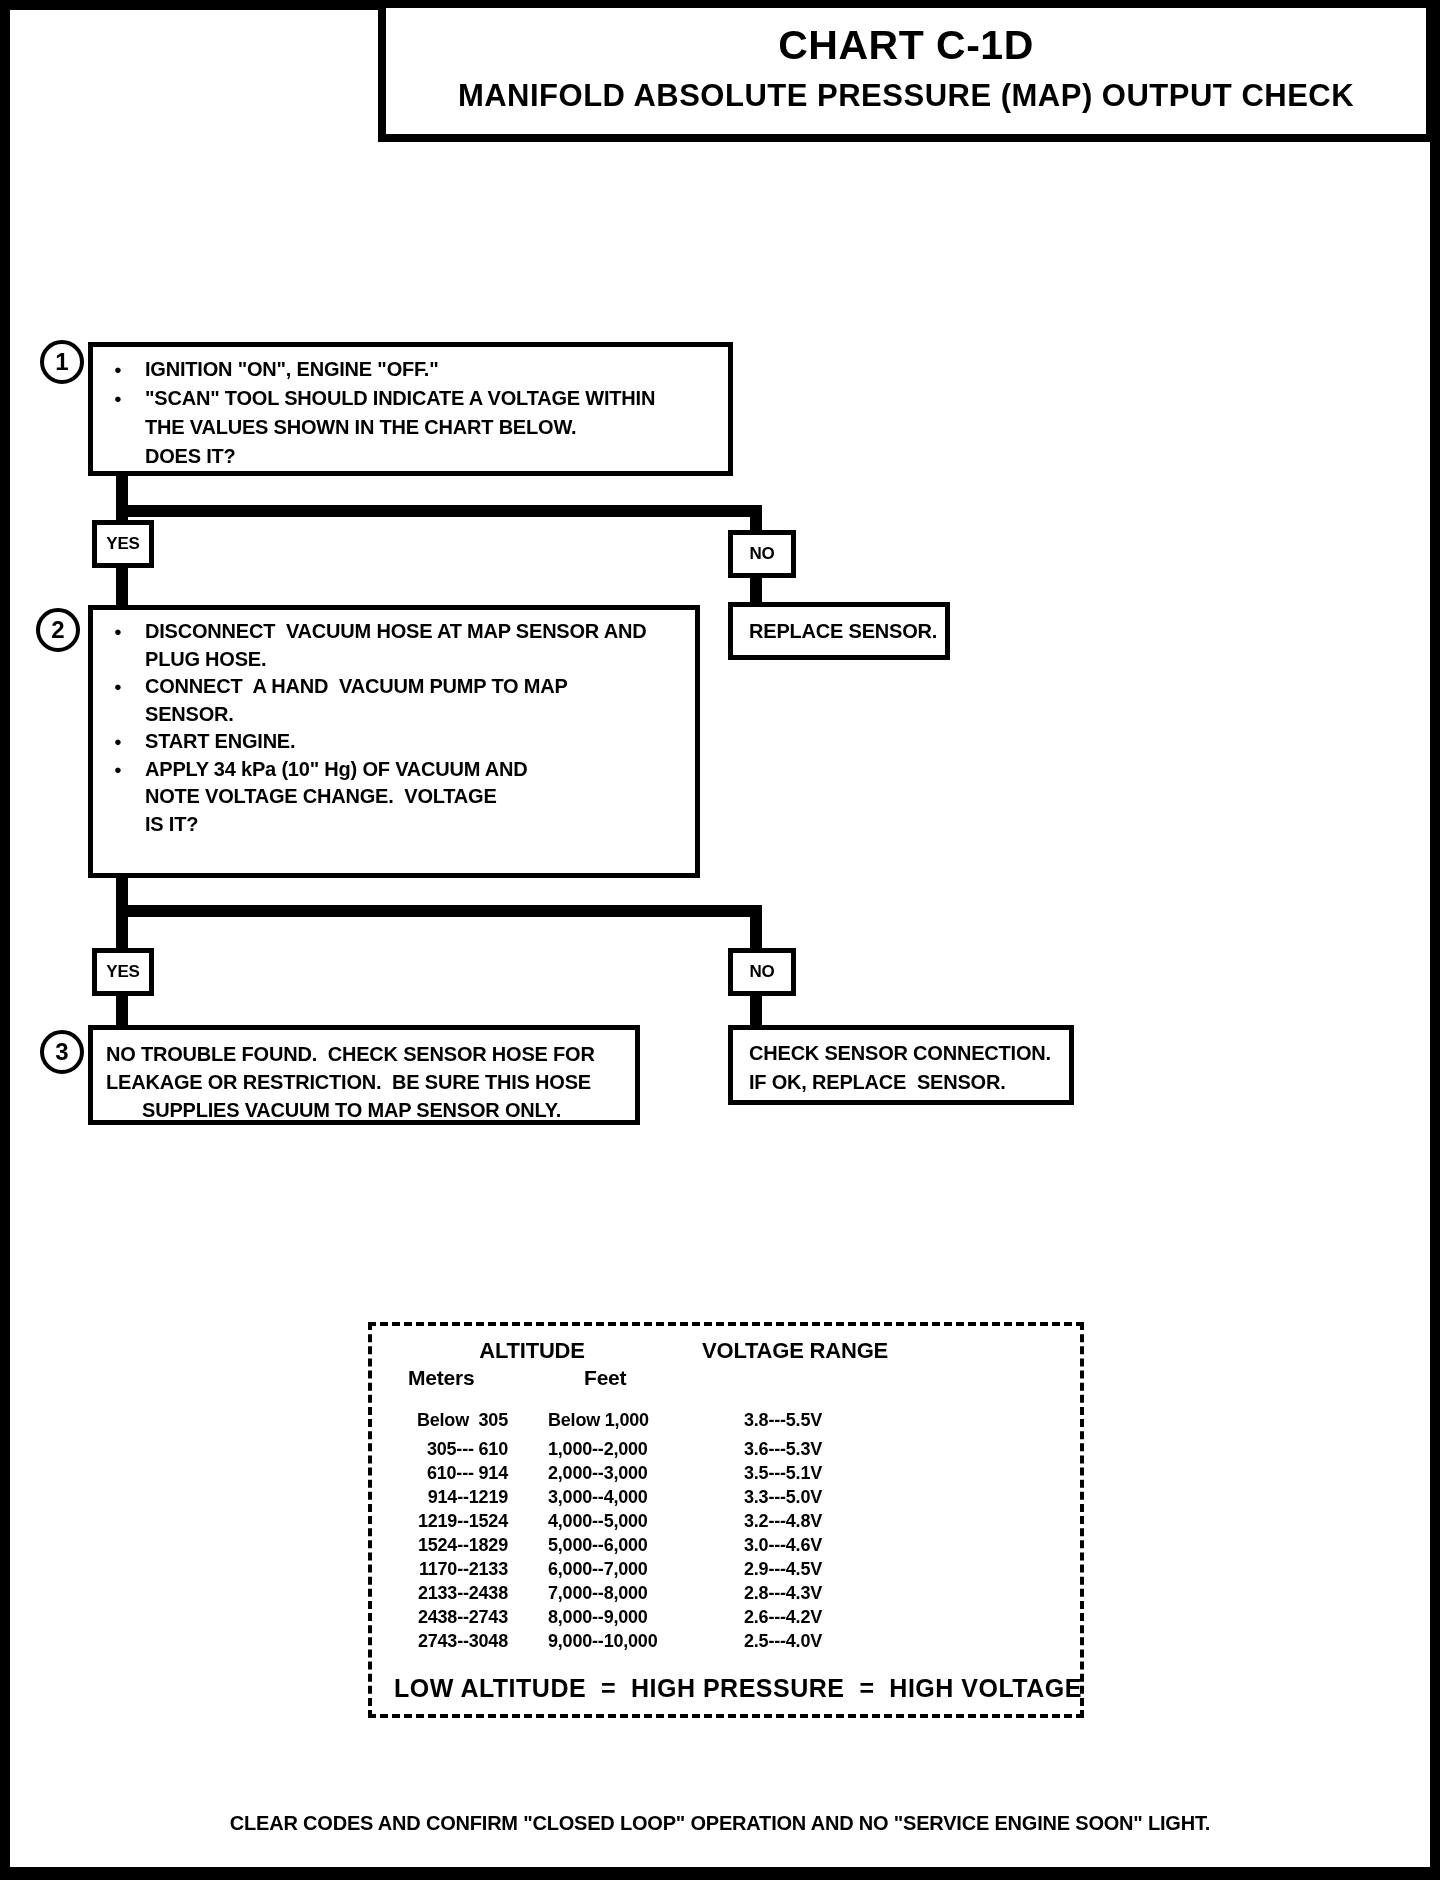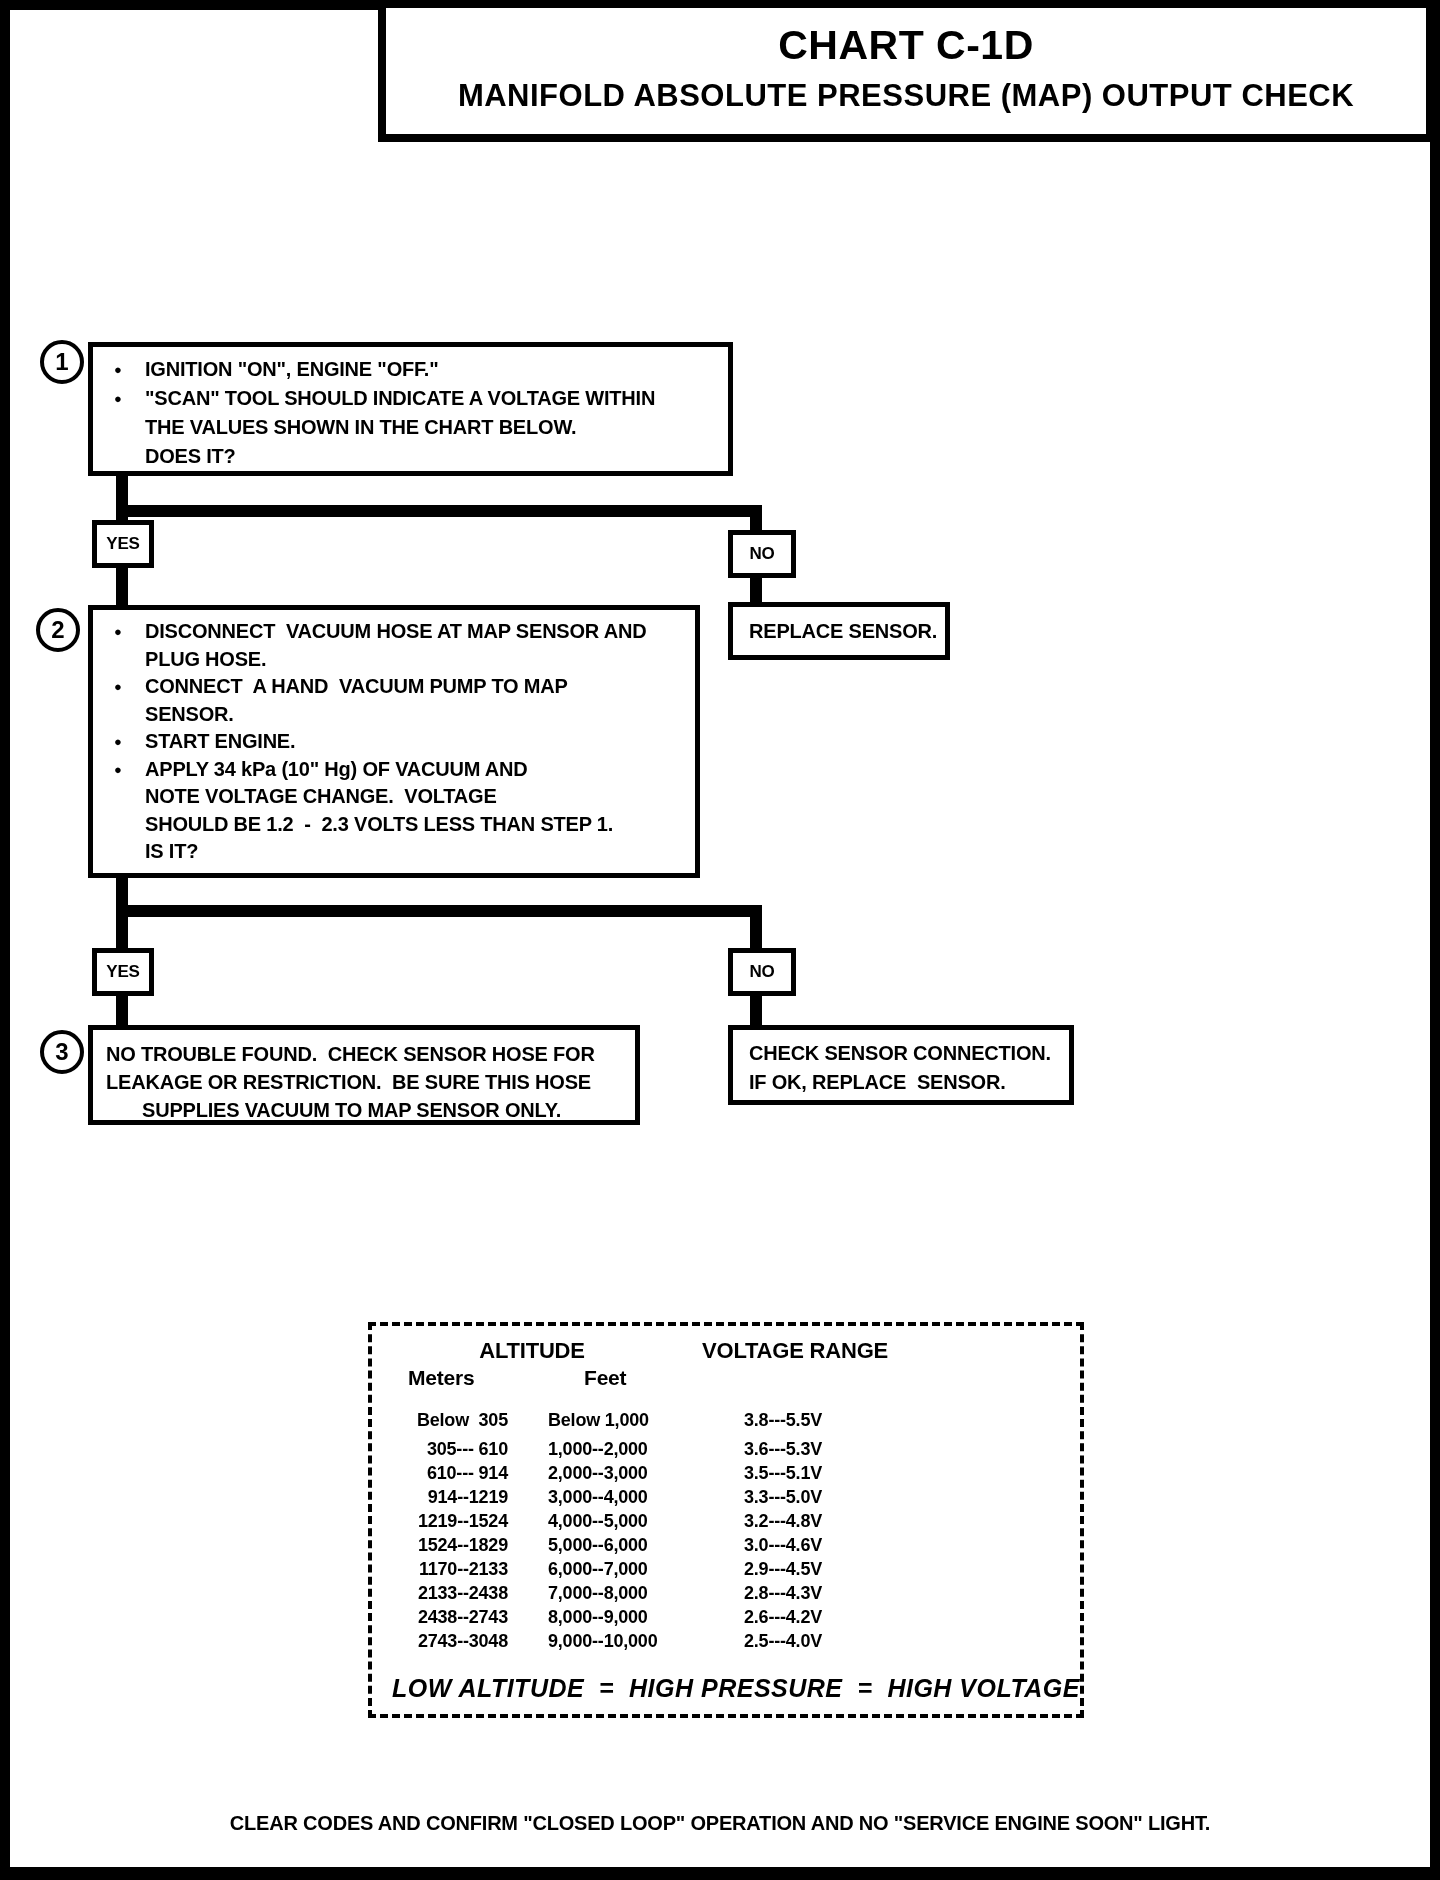--- a/index.html
+++ b/index.html
@@ -30,21 +30,21 @@
   .hdr-altitude{left:80px;top:12px;width:160px;text-align:center;}
   .hdr-voltage{left:330px;top:12px;}
   .hdr-meters{left:36px;top:40px;font-size:21px;}
   .hdr-feet{left:212px;top:40px;font-size:21px;}
   .trows{position:absolute;left:0;top:82px;width:100%;}
   .trow{display:grid;grid-template-columns:136px 196px auto;line-height:24px;font-size:18px;letter-spacing:-.2px;}
   .trow .c-m{text-align:right;white-space:pre;}
   .trow .c-f{padding-left:40px;white-space:pre;}
   .trow .c-v{padding-left:40px;white-space:pre;}
   .trow.gap{margin-bottom:5px;}
-  .alt-footer{position:absolute;left:0;top:348px;width:100%;text-align:right;font-style:italic;font-weight:600;font-size:25px;letter-spacing:.5px;white-space:pre;}
+  .alt-footer{position:absolute;left:12px;top:348px;width:100%;text-align:center;font-weight:600;font-size:25px;letter-spacing:.5px;white-space:pre;}
   
   .caption{position:absolute;left:0;top:1812px;width:100%;text-align:center;font-size:20px;font-weight:bold;letter-spacing:-.2px;white-space:pre;}
 </style>
 </head>
 <body>
 
 <div class="page">
   <div class="page-border"></div>
 
   <div class="title-box">
@@ -92,21 +92,20 @@
   </div>
 
   <div class="fbox step-box" style="left:88px;top:605px;width:612px;height:273px;">
     <div class="line" style="line-height:27.5px;"><span class="bullet">●</span><span class="txt">DISCONNECT  VACUUM HOSE AT MAP SENSOR AND</span></div>
     <div class="line" style="line-height:27.5px;"><span class="txt">PLUG HOSE.</span></div>
     <div class="line" style="line-height:27.5px;"><span class="bullet">●</span><span class="txt">CONNECT  A HAND  VACUUM PUMP TO MAP</span></div>
     <div class="line" style="line-height:27.5px;"><span class="txt">SENSOR.</span></div>
     <div class="line" style="line-height:27.5px;"><span class="bullet">●</span><span class="txt">START ENGINE.</span></div>
     <div class="line" style="line-height:27.5px;"><span class="bullet">●</span><span class="txt">APPLY 34 kPa (10" Hg) OF VACUUM AND</span></div>
     <div class="line" style="line-height:27.5px;"><span class="txt">NOTE VOLTAGE CHANGE.  VOLTAGE</span></div>
-    <div class="line" style="line-height:27.5px;"><span class="txt">SHOULD BE 1.2  -  2.3 VOLTS LESS THAN STEP 1.</span></div>
     <div class="line" style="line-height:27.5px;"><span class="txt">IS IT?</span></div>
   </div>
 
   <div class="fbox dec" style="left:92px;top:948px;width:62px;height:48px;">
       <span>YES</span>
     </div>
   <div class="fbox dec" style="left:728px;top:948px;width:68px;height:48px;">
       <span>NO</span>
     </div>
 

